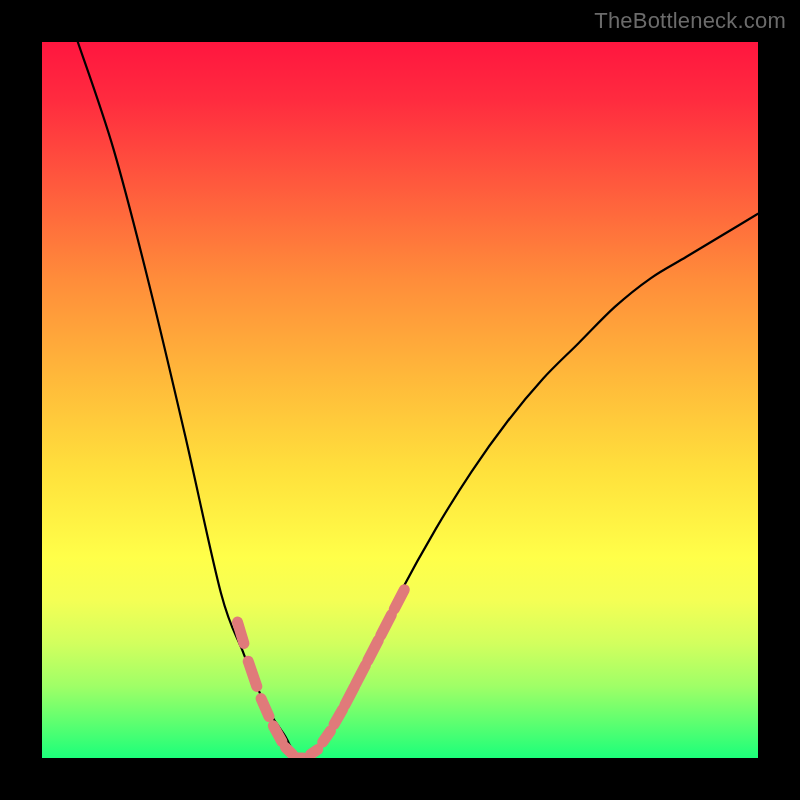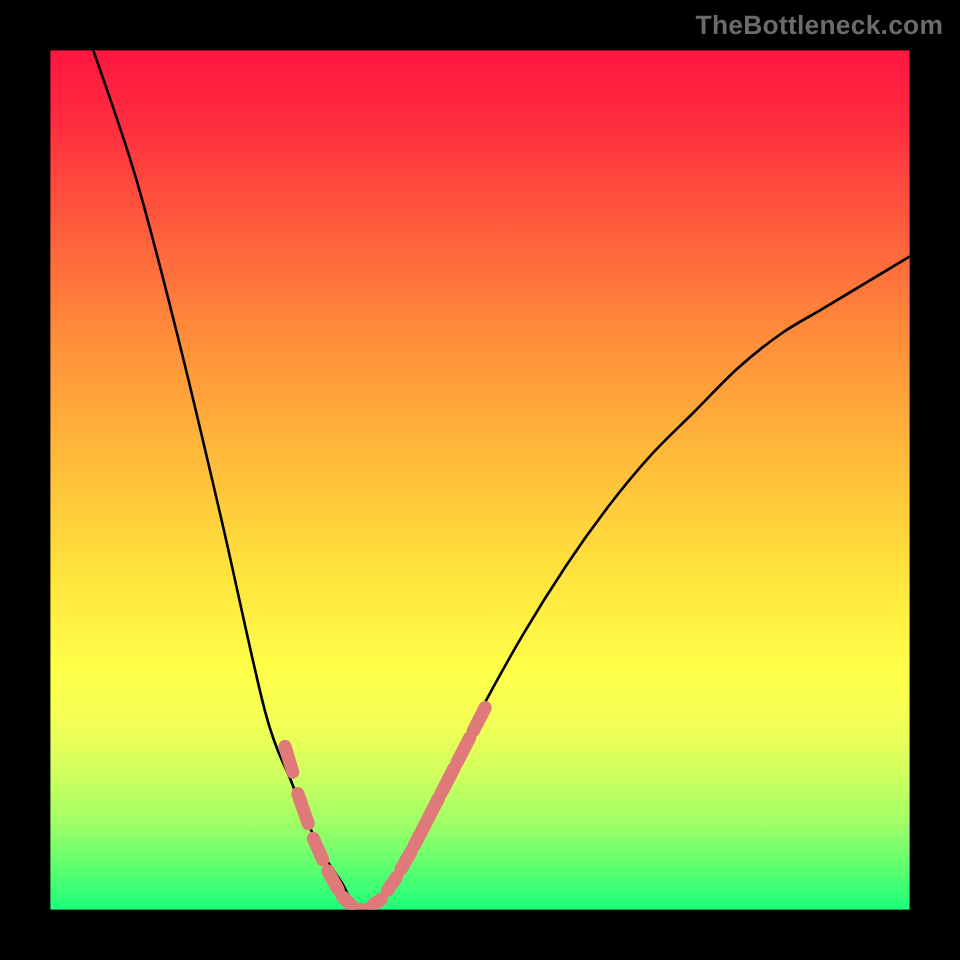--- a/index.html
+++ b/index.html
@@ -42,21 +42,21 @@
       #1cff7a 100%
     );
   }
   .watermark {
     position: absolute;
     top: 8px;
     right: 14px;
     color: #6b6b6b;
     font-size: 22px;
     letter-spacing: 0.2px;
-    font-weight: 700;
+    font-weight: 400;
     user-select: none;
   }
   svg.curve {
     position: absolute;
     left: 0;
     top: 0;
     width: 716px;
     height: 716px;
   }
 </style>

